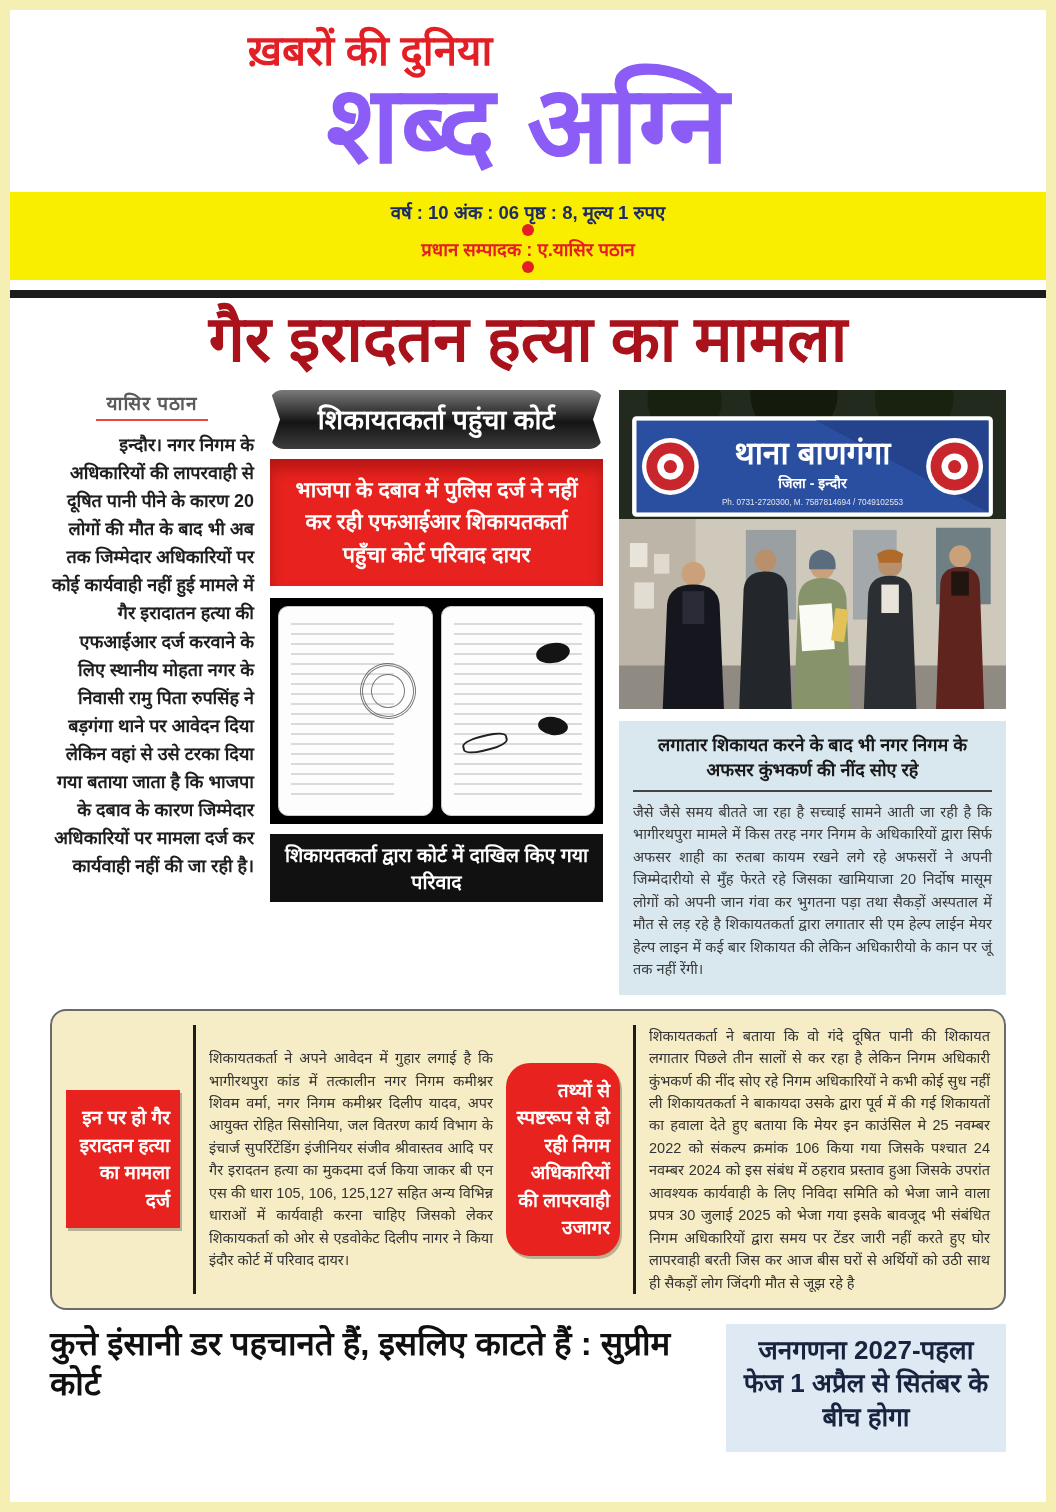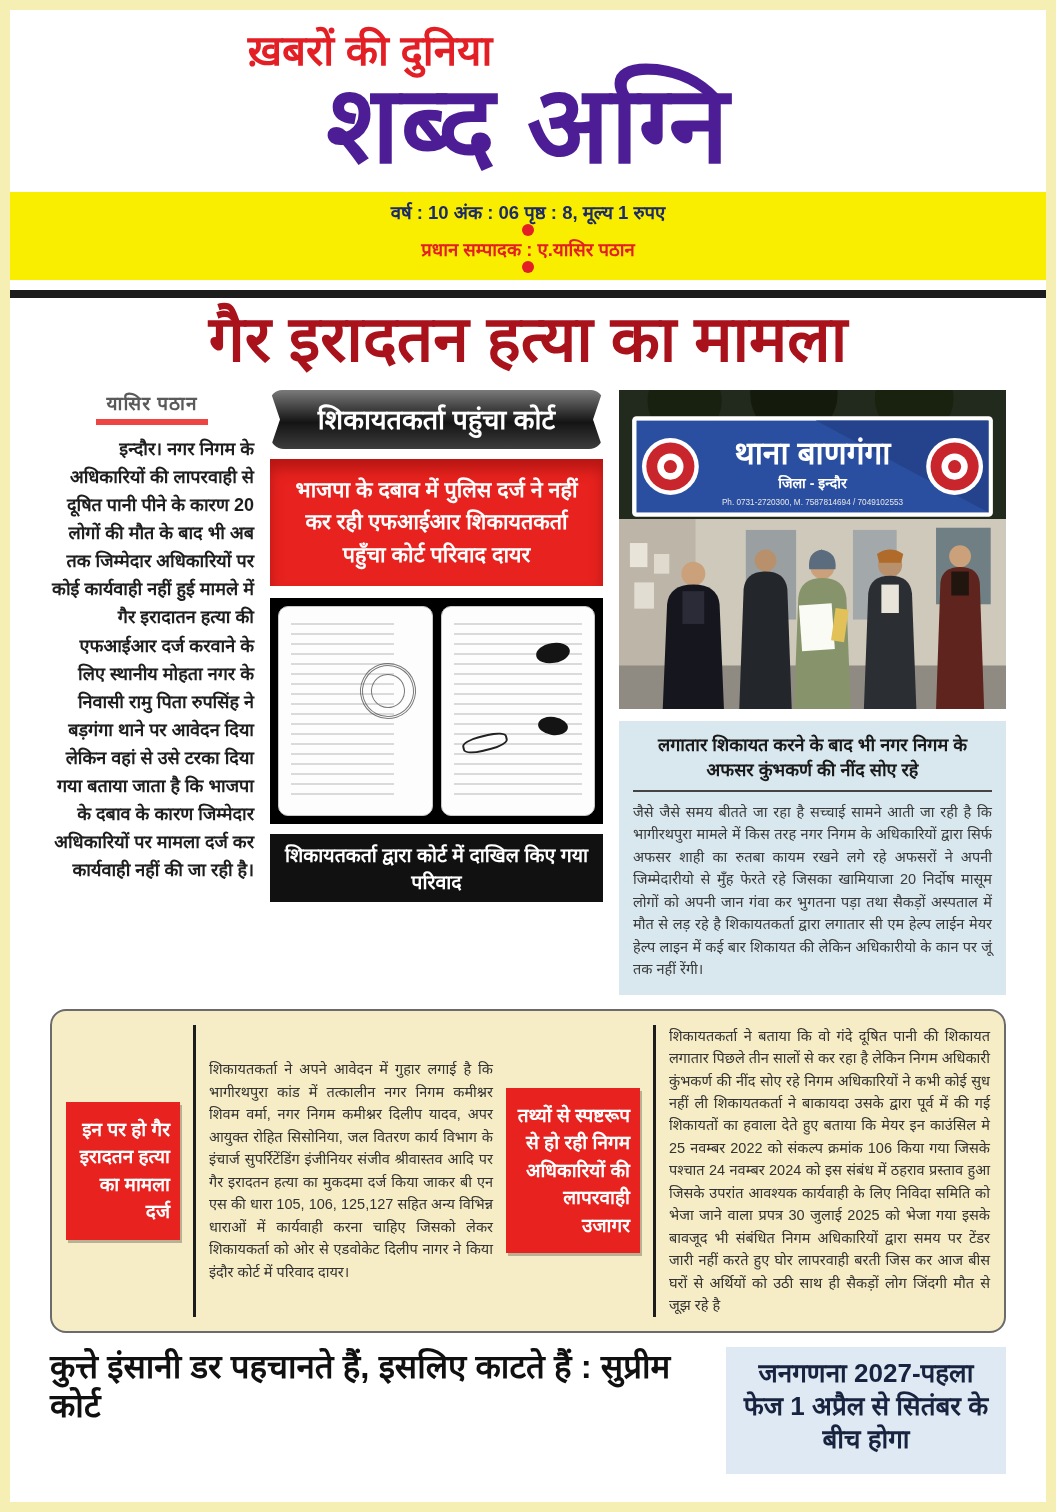--- a/index.html
+++ b/index.html
@@ -6,21 +6,21 @@
   body { background:#e8e8e8; font-family:"Liberation Sans","DejaVu Sans",sans-serif; }
   .page {
     width:1056px; height:1512px; margin:0 auto; position:relative;
     background:#ffffff; border:10px solid #f6efb4; overflow:hidden;
   }
 
   
   .masthead { text-align:center; padding-top:18px; }
   .tagline { display:inline-block; transform:translateX(-158px); color:#e31e24;
     font-size:42px; font-weight:800; line-height:1.1; }
-  .title { color:#4c1d95; font-size:108px; font-weight:800; line-height:1.02;
+  .title { color:#8b5cf6; font-size:108px; font-weight:800; line-height:1.02;
     margin-top:-4px; letter-spacing:1px; }
 
   .infobar { margin-top:12px; background:#f9ee00; display:flex; align-items:center;
     justify-content:space-between; padding:7px 16px; font-weight:700; font-size:18.5px;
     color:#1c2a66;flex-direction:column; }
   .infobar .editor { color:#e31e24; }
   .dot { width:12px; height:12px; border-radius:50%; background:#e31e24; flex:0 0 auto; }
 
   .black-rule { height:8px; background:#1c1c1c; margin-top:10px; }
 
@@ -33,21 +33,21 @@
   .banner-black { background:#191919; margin-top:12px; padding:8px 6px 12px; text-align:center; }
   .banner-black span { color:#f7ea00; font-size:55px; font-weight:800; line-height:1.1; }
 
   .headline-red { color:#a9111b; font-size:64px; font-weight:800; text-align:center;
     line-height:1.12; margin:6px 18px 0; }
 
   
   .main-cols { display:flex; gap:16px; padding:14px 40px 0; align-items:flex-start; }
   .col-left { width:204px; flex:0 0 auto; }
   .byline { width:fit-content; margin:0 auto 10px; color:#5a5a5a; font-size:19px;
-    font-weight:600; letter-spacing:1px; border-bottom:6px solid #ef4444; padding:0 10px 3px; }
+    font-weight:600; letter-spacing:1px; border-bottom:2px solid #ef4444; padding:0 10px 3px; }
   .lead-body { font-size:18px; line-height:1.56; font-weight:600; color:#1e1e1e; text-align:right; }
 
   .col-mid { width:333px; flex:0 0 auto; }
   .ribbon { background:linear-gradient(180deg,#7a7a7a 0%,#141414 55%,#3d3d3d 100%);
     color:#ffffff; text-align:center; font-size:27px; font-weight:800; padding:10px 6px 12px;
     border-radius:12px 12px 14px 14px; clip-path:polygon(0 0,100% 0,97% 50%,100% 100%,0 100%,3% 50%); }
   .redbox-mid { background:#e8221e; color:#ffffff; text-align:center; font-weight:700;
     font-size:21.5px; line-height:1.5; padding:15px 12px; margin-top:10px;
     box-shadow:inset 0 10px 14px rgba(90,0,0,.35); }
   .docs { background:#000000; margin-top:12px; padding:8px; display:flex; gap:8px;
@@ -78,21 +78,21 @@
   .bluebox p { font-size:14.5px; line-height:1.55; color:#3a3a3a; text-align:justify; }
 
   
   .yellow-band { margin:14px 40px 0; background:#f6ecc5; border:2px solid #6b6b6b;
     border-radius:16px; display:flex; align-items:center; gap:13px; padding:14px;
     min-height:182px; }
   .band-redbox { background:#e8221e; color:#ffffff; font-weight:700; text-align:right;
     padding:14px 10px; font-size:19px; line-height:1.45; flex:0 0 auto;
     box-shadow:2px 3px 0 rgba(0,0,0,.25); }
   .band-redbox.w1 { width:114px; }
-  .band-redbox.w2 { width:134px; }
+  .band-redbox.w2 { width:114px;border-radius:24px; }
   .band-divider { width:3px; align-self:stretch; background:#1d1d1d; flex:0 0 auto; }
   .band-col { font-size:14.5px; line-height:1.55; color:#333333; text-align:justify; }
   .band-col.c1 { width:284px; flex:0 0 auto; }
   .band-col.c2 { flex:1; }
 
   
   .bottom { display:flex; gap:16px; margin:14px 40px 0; align-items:flex-start; }
   .dogs { width:660px; flex:0 0 auto; }
   .dogs h2 { font-size:33px; font-weight:800; color:#101010; line-height:1.2; margin-bottom:10px; }
 

